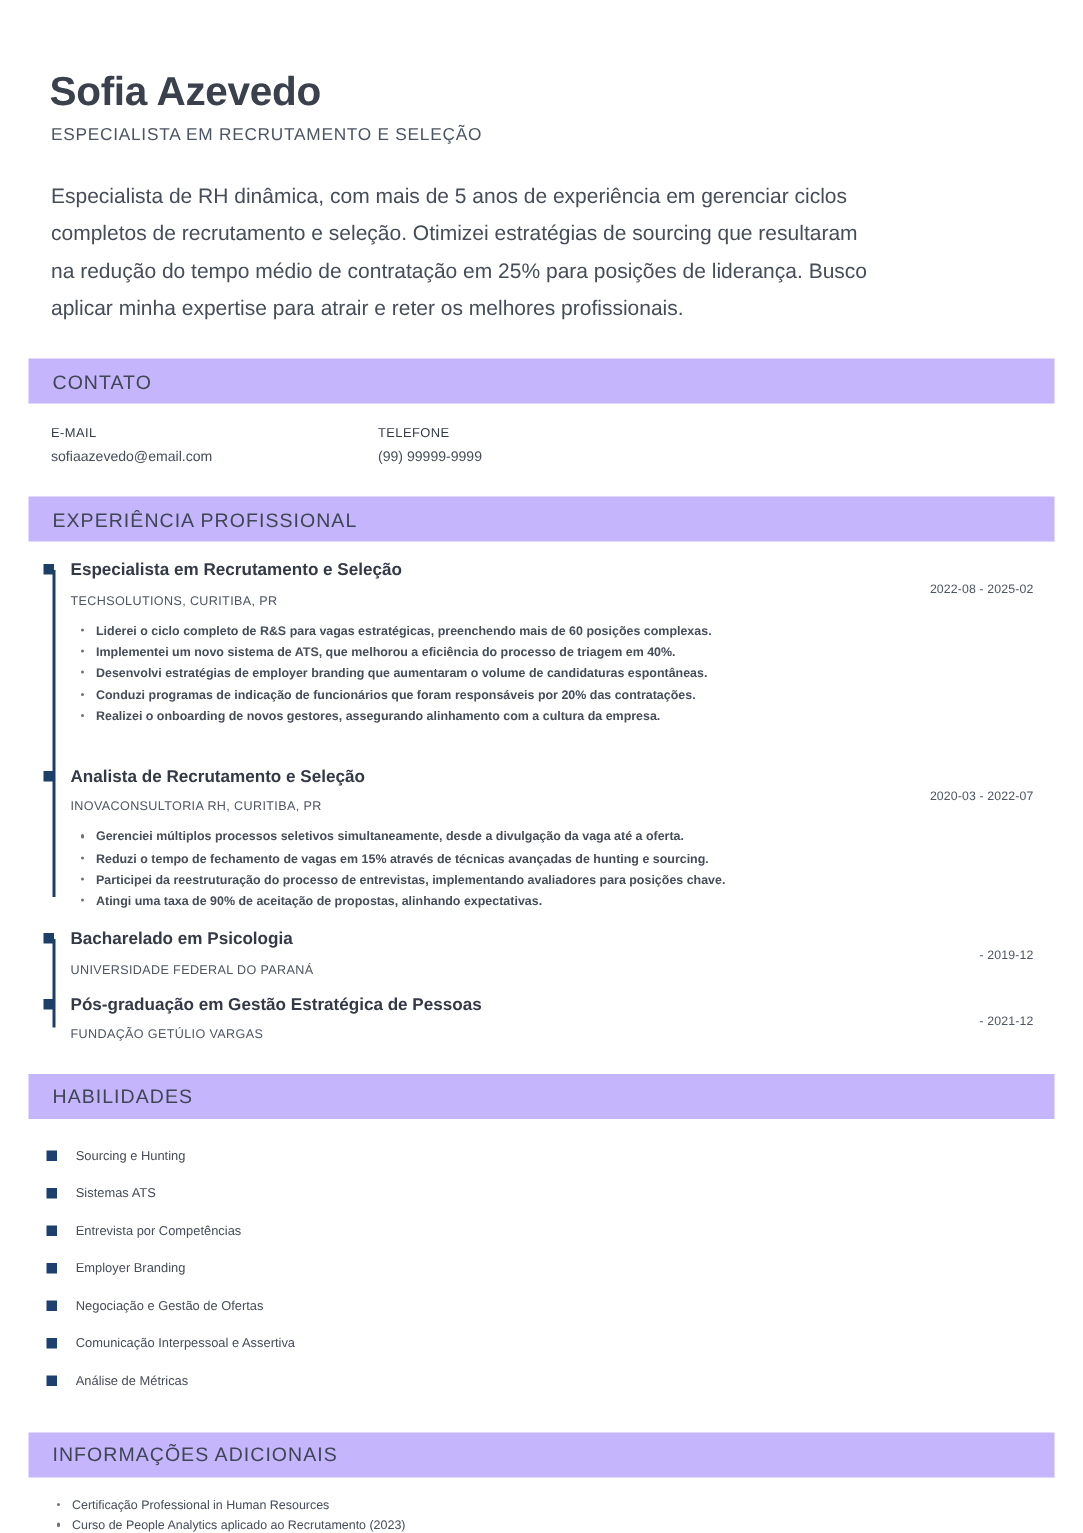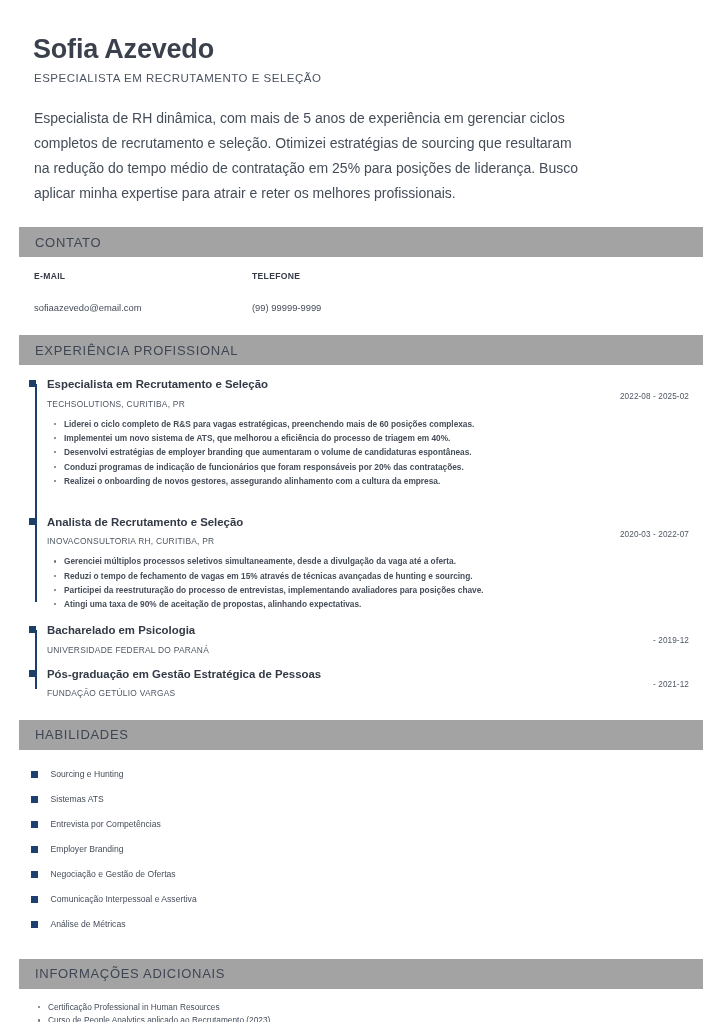--- a/index.html
+++ b/index.html
@@ -11,21 +11,21 @@
   body {
     width: 722px;
     height: 1022px;
     font-family: "Liberation Sans", sans-serif;
     color: #3d4450;
     -webkit-font-smoothing: antialiased;
   }
   .page {
     width: 722px;
     height: 1022px;
-    padding: 34px 19px 0 19px;
+    padding: 46px 19px 0 19px;
     position: relative;
   }
 
   
   .name {
     font-size: 27px;
     font-weight: bold;
     color: #3a404c;
     letter-spacing: -0.2px;
     margin: 0 0 0 14px;
@@ -40,45 +40,45 @@
   .summary {
     margin: 22px 0 0 15px;
     width: 545px;
     font-size: 14px;
     line-height: 1.78;
     color: #454d59;
   }
 
   
   .sec-bar {
-    background: #a3a3a3;
+    background: #c4b5fd;
     height: 30px;
     display: flex;
     align-items: center;
     padding-left: 16px;
     margin-top: 22px;
   }
   .sec-bar-title {
     font-size: 13px;
     color: #3f4653;
     letter-spacing: 0.7px;
   }
 
   
   .contact-grid {
     display: flex;
     margin: 14px 0 0 15px;
   }
   .contact-col { width: 218px; }
   .contact-label {
     font-size: 8.6px;
-    font-weight: bold;
+    font-weight: normal;
     color: #343b47;
     letter-spacing: 0.3px;
-    margin-bottom: 21px;
+    margin-bottom: 5px;
   }
   .contact-value {
     font-size: 9.4px;
     color: #454d59;
   }
 
   
   .timeline {
     position: relative;
     margin: 12px 0 0 0;

